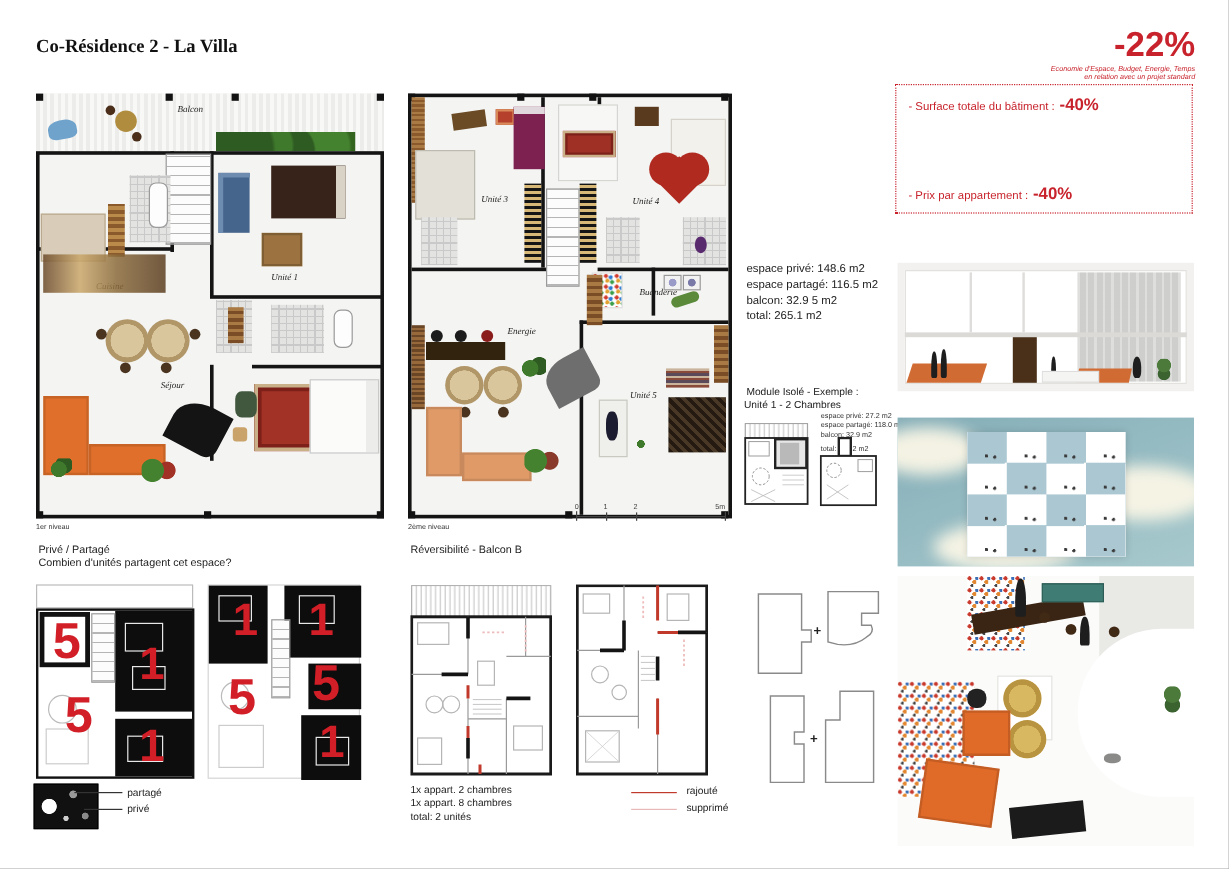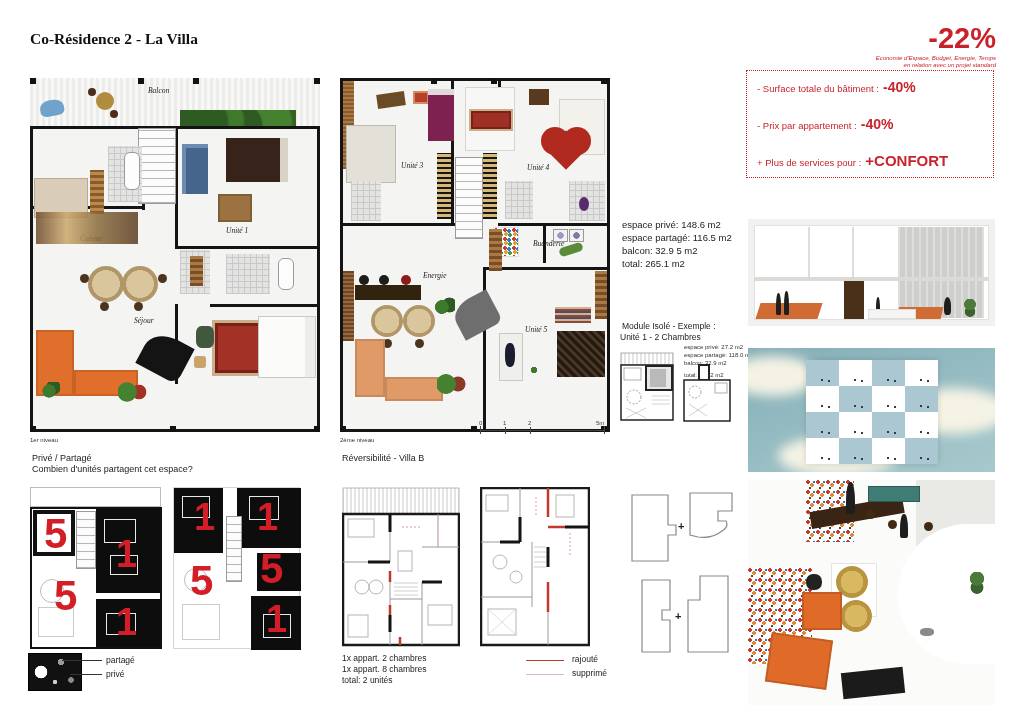--- a/index.html
+++ b/index.html
@@ -42,24 +42,20 @@
 
   <div class="abs" style="left:746px;top:70px;width:248px;height:108px;border:1px dotted #c8232c;padding:8px 10px;box-sizing:border-box;display:flex;flex-direction:column;justify-content:space-between;">
     <div class="benefit-line">
       <span class="benefit-label">- Surface totale du bâtiment :</span>
       <span class="benefit-value" style="font-size:14px;">-40%</span>
     </div>
     <div class="benefit-line">
       <span class="benefit-label">- Prix par appartement :</span>
       <span class="benefit-value" style="font-size:14px;">-40%</span>
     </div>
-    <div class="benefit-line">
-      <span class="benefit-label">+ Plus de services pour :</span>
-      <span class="benefit-value" style="font-size:15px;">+CONFORT</span>
-    </div>
   </div>
 
   <div class="abs plan" style="left:30px;top:78px;width:290px;height:354px;">
 
     <div class="abs" style="left:0;top:0;width:290px;height:48px;background:repeating-linear-gradient(90deg,#ececea 0 3px,#f8f8f6 3px 6px);border-bottom:1px solid #8a8a8a;"></div>
     <div class="stub" style="left:0;top:0;"></div>
     <div class="stub" style="left:108px;top:0;"></div>
     <div class="stub" style="left:163px;top:0;"></div>
     <div class="stub" style="left:284px;top:0;"></div>
     <div class="roomlabel" style="left:118px;top:8px;">Balcon</div>
@@ -306,21 +302,21 @@
   <div class="abs" style="left:28px;top:653px;width:52px;height:36px;background:#111;border:1px solid #000;background-image:
       radial-gradient(circle at 12px 18px,#fff 6px,transparent 6.6px),
       radial-gradient(circle at 32px 8px,#9a9a9a 3px,transparent 3.5px),
       radial-gradient(circle at 42px 26px,#8a8a8a 2.6px,transparent 3.1px),
       radial-gradient(circle at 26px 28px,#cfcfcf 2px,transparent 2.4px);"></div>
   <div class="legend-line" style="left:62px;top:660px;width:40px;"></div>
   <div class="legend-line" style="left:70px;top:674px;width:32px;"></div>
   <div class="abs" style="left:106px;top:655px;font-size:8.5px;color:#222;">partagé</div>
   <div class="abs" style="left:106px;top:669px;font-size:8.5px;color:#222;">privé</div>
 
-  <div class="abs" style="left:342px;top:453px;font-size:9px;color:#222;">Réversibilité - Villa B</div>
+  <div class="abs" style="left:342px;top:453px;font-size:9px;color:#222;">Réversibilité - Balcon B</div>
 
   <svg class="abs" style="left:342px;top:487px;" width="118" height="160" viewBox="0 0 118 160">
     <rect x="1" y="1" width="116" height="26" fill="url(#hatch)" stroke="#aaa" stroke-width="0.8"></rect>
     <rect x="1" y="27" width="116" height="131" fill="#fff" stroke="#1a1a1a" stroke-width="2.5"></rect>
     <path d="M48 27 V75 M48 95 V158 M1 75 H48 M48 112 H80 M80 95 V158 M80 60 H117 M96 27 V60" stroke="#9a9a9a" stroke-width="1" fill="none"></path>
     <path d="M48 27 V45 M26 75 H48 M48 128 V145 M80 95 H100" stroke="#141414" stroke-width="3"></path>
     <path d="M48 84 V95 M58 150 V158 M48 118 V128" stroke="#c0392b" stroke-width="2.5"></path>
     <path d="M96 34 V56 M60 40 H80" stroke="#eebcbc" stroke-width="1.5" stroke-dasharray="2 2"></path>
     <rect x="6" y="32" width="26" height="18" fill="none" stroke="#b5b5b5"></rect>
     <circle cx="20" cy="100" r="7" fill="none" stroke="#b5b5b5"></circle>

